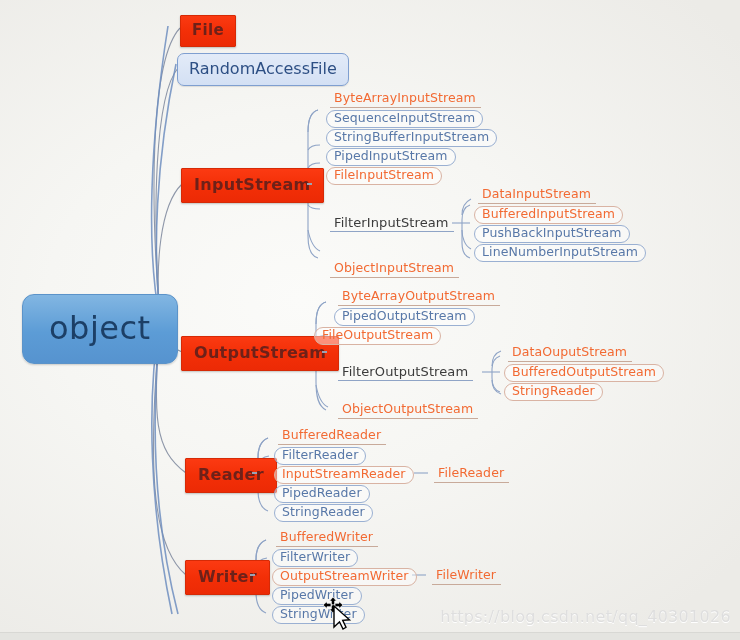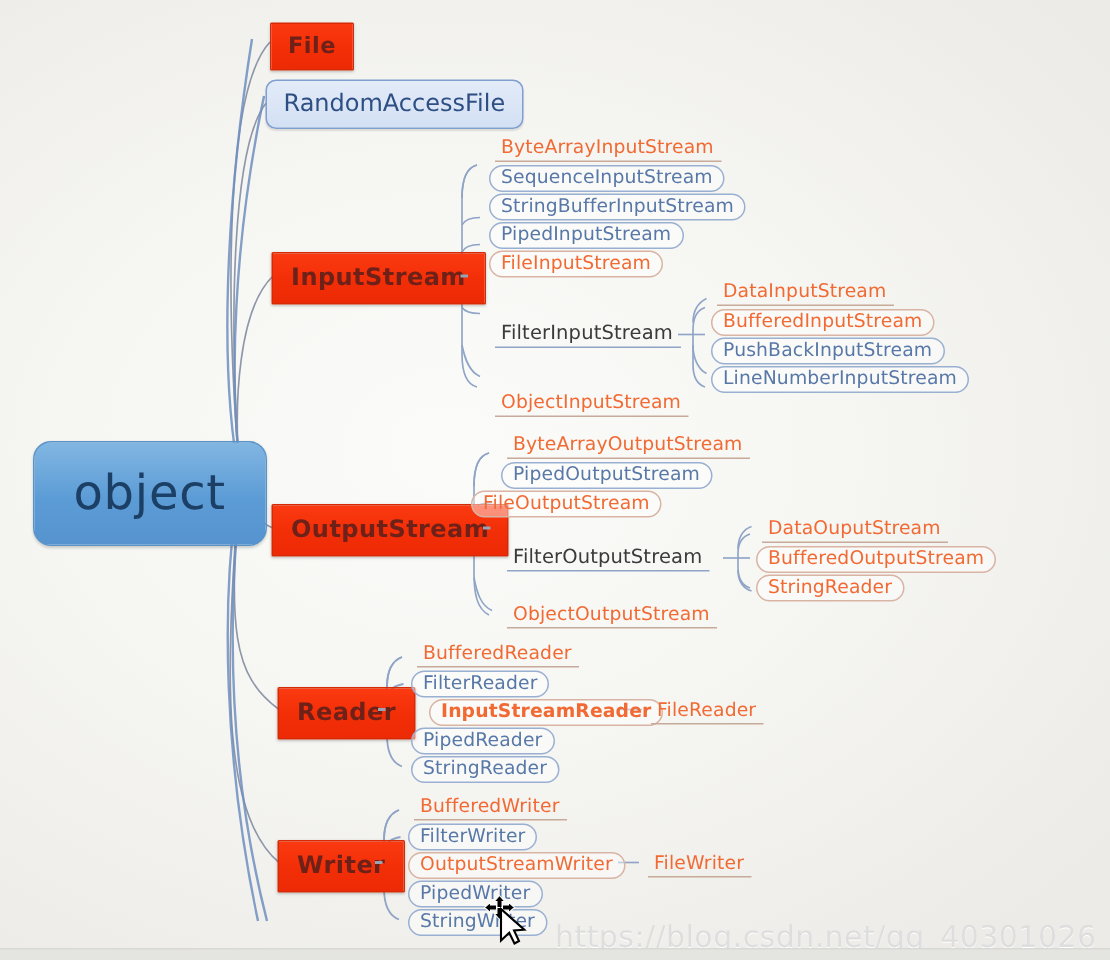--- a/index.html
+++ b/index.html
@@ -95,22 +95,22 @@
   
   .stub {
     position: absolute;
     width: 5px; height: 1.5px;
     background: #9aa3b4;
   }
 
   
   .watermark {
     position: absolute;
-    right: 9px; bottom: 4px;
-    font-size: 20px;
+    right: 9px; bottom: 14px;
+    font-size: 16px;
     color: #dedede;
     letter-spacing: 0.3px;
     text-shadow: 0 1px 0 #fff;
   }
 
   
   .cursor {
     position: absolute;
     width: 34px; height: 34px;
     pointer-events: none;
@@ -245,21 +245,21 @@
   <div class="node leaf orange pill" style="left:314px; top:327px;">FileOutputStream</div>
   <div class="node leaf dark" style="left:338px; top:364px;">FilterOutputStream</div>
   <div class="node leaf orange" style="left:338px; top:402px;">ObjectOutputStream</div>
 
   <div class="node leaf orange" style="left:508px; top:345px;">DataOuputStream</div>
   <div class="node leaf orange pill" style="left:504px; top:364px;">BufferedOutputStream</div>
   <div class="node leaf orange pill" style="left:504px; top:383px;">StringReader</div>
 
   <div class="node leaf orange" style="left:278px; top:428px;">BufferedReader</div>
   <div class="node leaf blue pill" style="left:274px; top:447px;">FilterReader</div>
-  <div class="node leaf orange pill" style="left:286px; top:466px;font-weight:bold;">InputStreamReader</div>
+  <div class="node leaf orange pill" style="left:274px; top:466px;">InputStreamReader</div>
   <div class="node leaf blue pill" style="left:274px; top:485px;">PipedReader</div>
   <div class="node leaf blue pill" style="left:274px; top:504px;">StringReader</div>
 
   <div class="node leaf orange" style="left:434px; top:466px;">FileReader</div>
 
   <div class="node leaf orange" style="left:276px; top:530px;">BufferedWriter</div>
   <div class="node leaf blue pill" style="left:272px; top:549px;">FilterWriter</div>
   <div class="node leaf orange pill" style="left:272px; top:568px;">OutputStreamWriter</div>
   <div class="node leaf blue pill" style="left:272px; top:587px;">PipedWriter</div>
   <div class="node leaf blue pill" style="left:272px; top:606px;">StringWriter</div>

